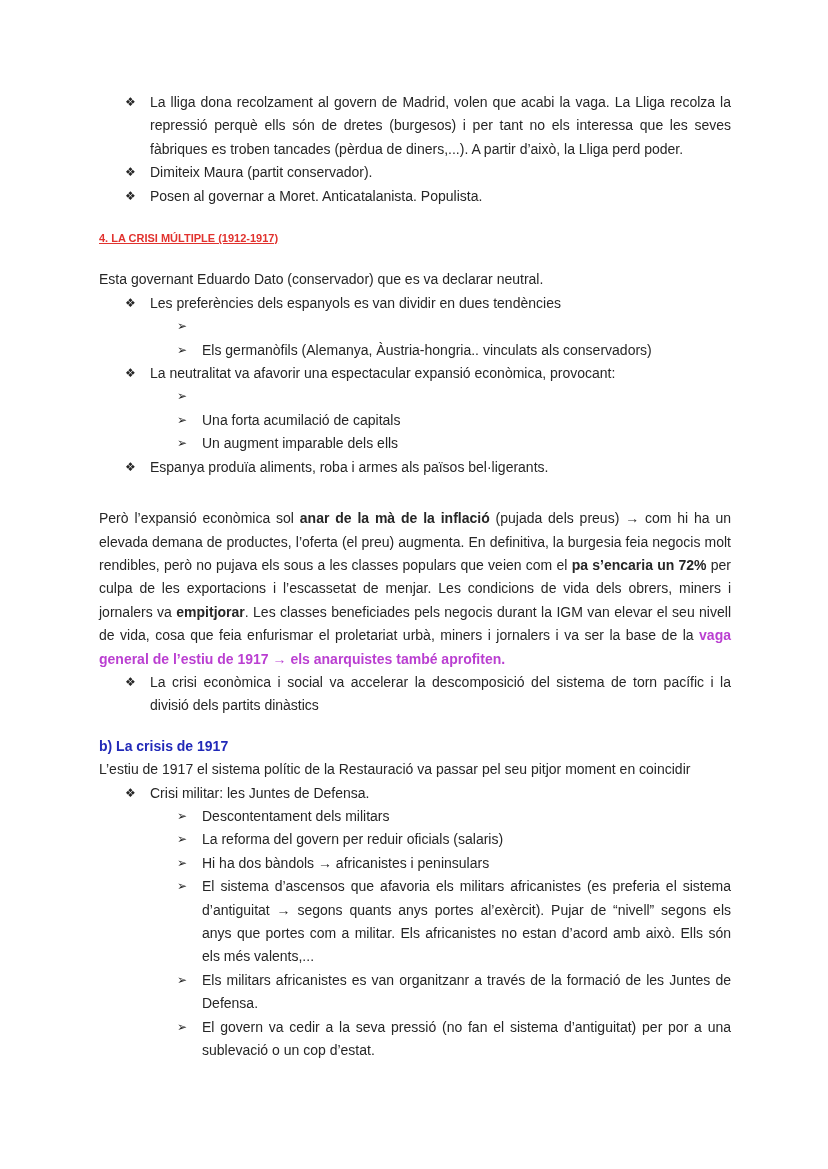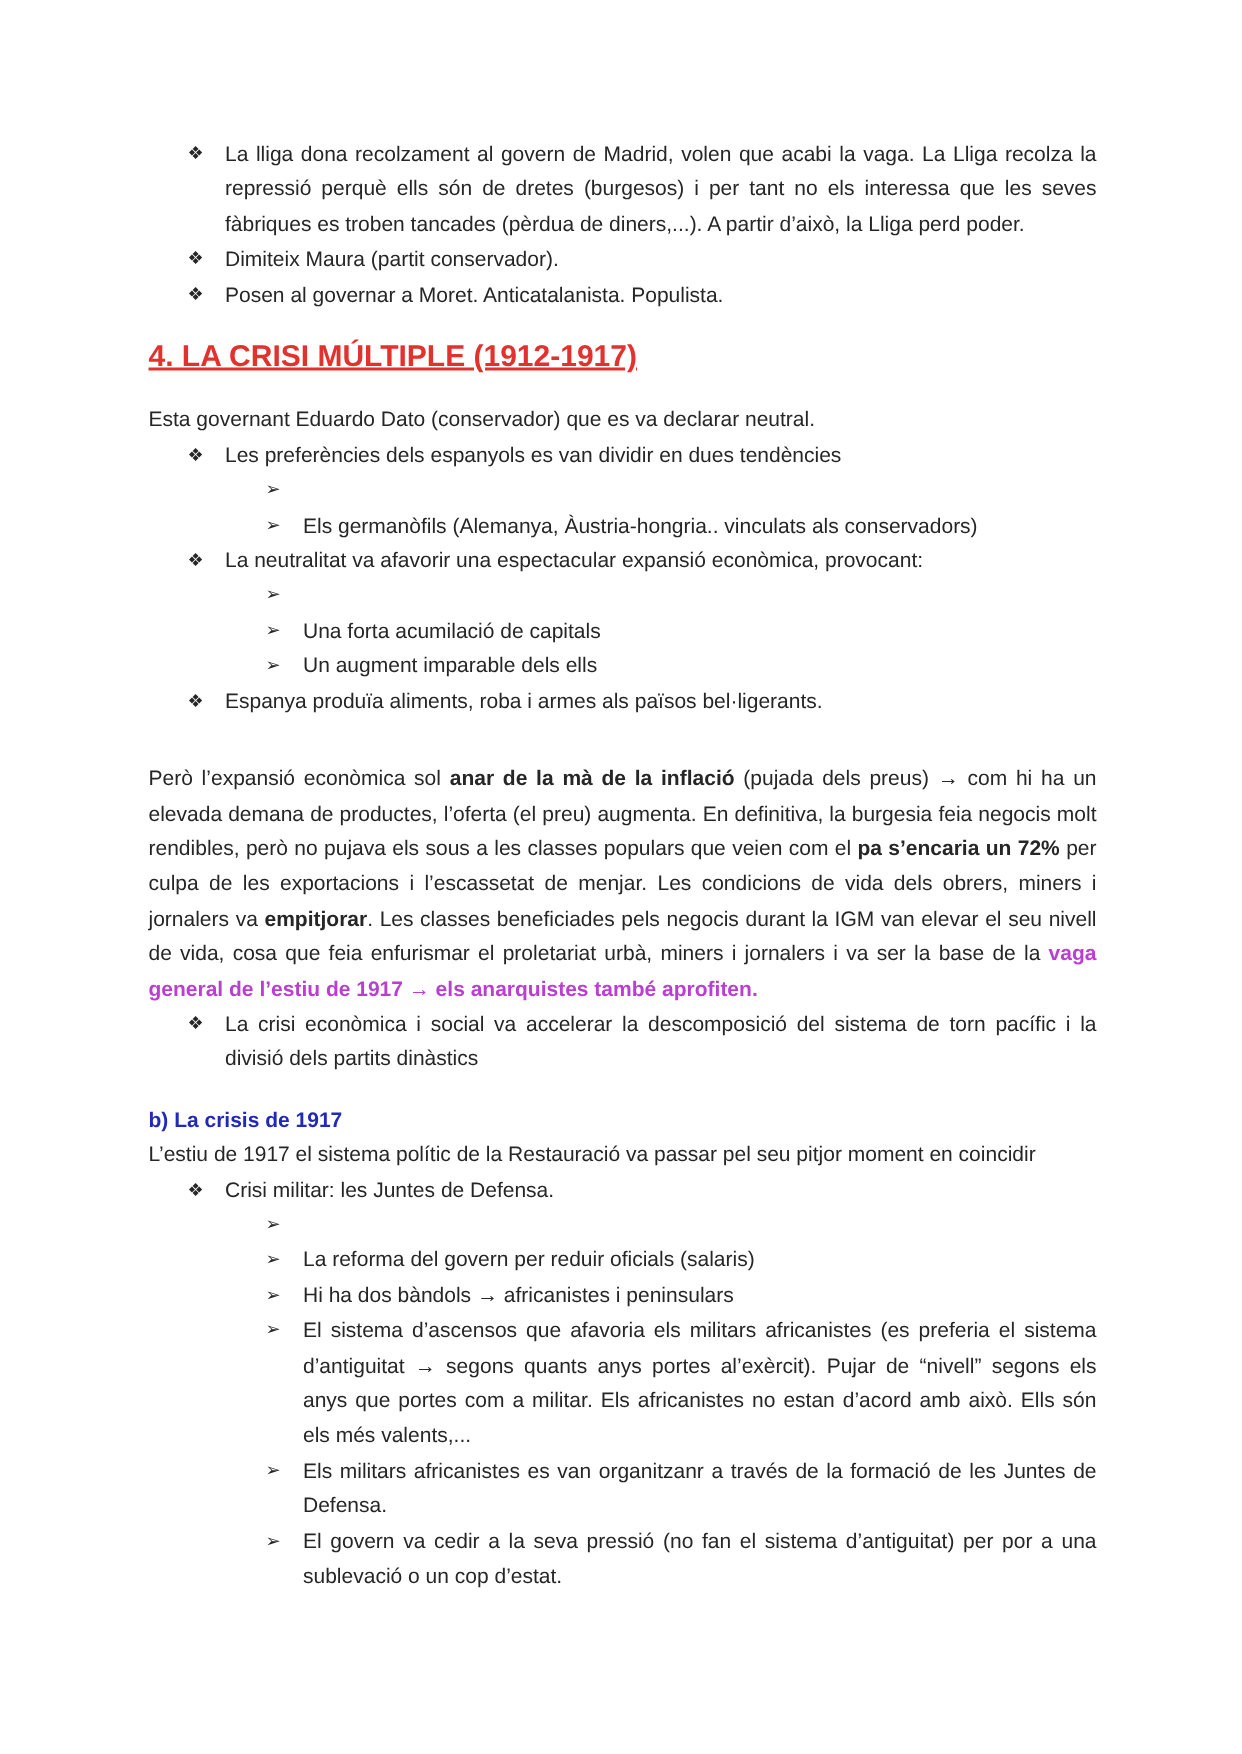--- a/index.html
+++ b/index.html
@@ -19,21 +19,21 @@
   .b2 { display:flex; padding-left: 78px; }
   .mk { flex: 0 0 25px; font-family: "DejaVu Sans", sans-serif; }
   .b1 > .mk { font-size: 12px; }
   .b2 > .mk { font-size: 12px; }
   .txt { flex: 1; text-align: justify; }
   .para { text-align: justify; margin-top: 28px; }
   .h-red {
     color: var(--heading-red, #e1322e);
     font-weight: bold;
     text-decoration: underline;
-    font-size: 20px;
+    font-size: 11px;
     margin: 19px 0 18px 0;
   }
   .h-blue {
     color: var(--subheading-blue, #2129b8);
     font-weight: bold;
     font-size: 14px;
     margin: 0;
   }
   .h-blue.gap-top { margin-top: 17px; }
   .bd { font-weight: bold; }
@@ -101,20 +101,21 @@
 
   <h3 class="h-blue gap-top">b) La crisis de 1917</h3>
   <div>L’estiu de 1917 el sistema polític de la Restauració va passar pel seu pitjor moment en coincidir</div>
 
   <div class="b1">
     <span class="mk">❖</span>
     <div class="txt">Crisi militar: les Juntes de Defensa.</div>
   </div>
   <div class="b2">
     <span class="mk">➢</span>
+    <div class="txt">Descontentament dels militars</div>
   </div>
   <div class="b2">
     <span class="mk">➢</span>
     <div class="txt">La reforma del govern per reduir oficials (salaris)</div>
   </div>
   <div class="b2">
     <span class="mk">➢</span>
     <div class="txt">Hi ha dos bàndols → africanistes i peninsulars</div>
   </div>
   <div class="b2">

